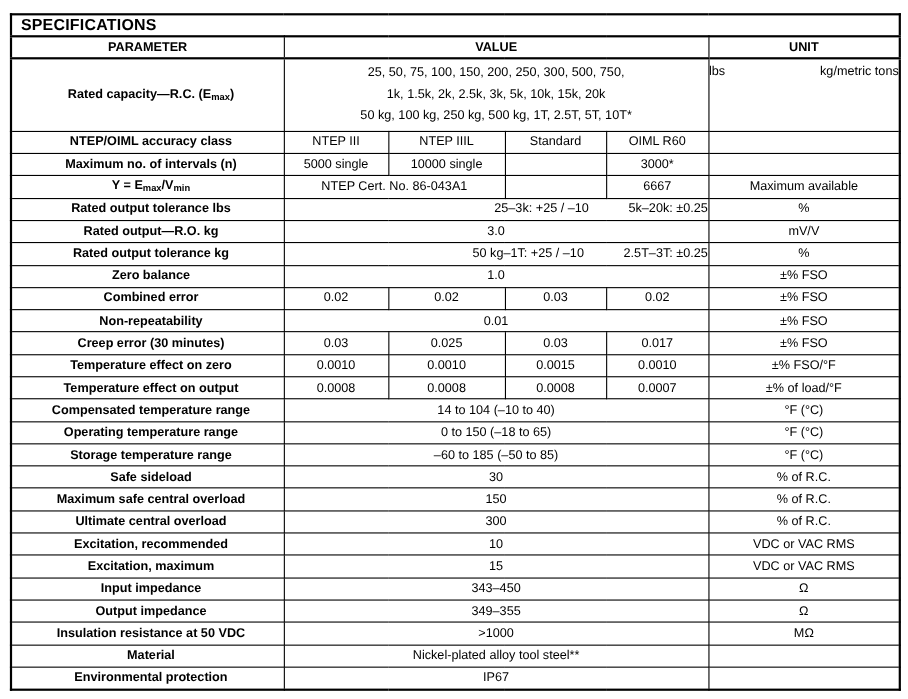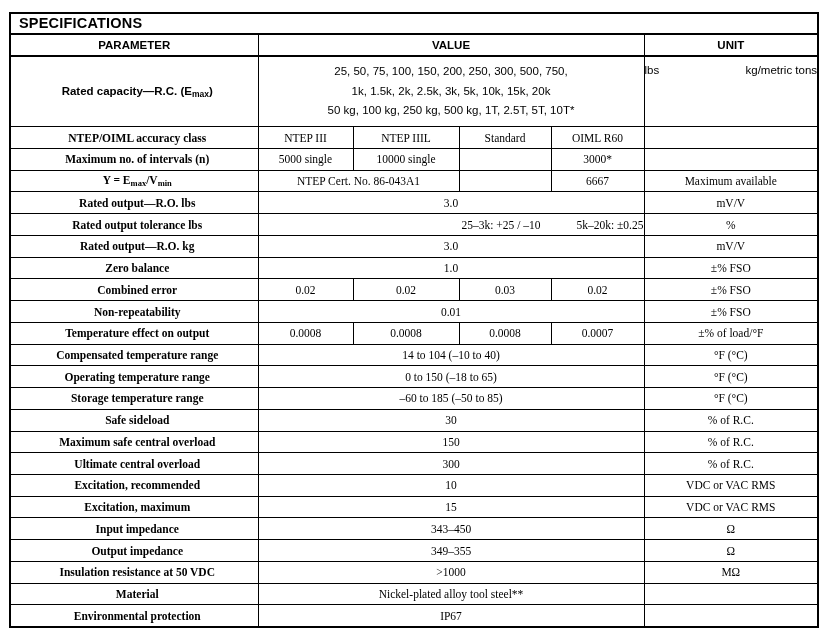--- a/index.html
+++ b/index.html
@@ -23,21 +23,21 @@
   }
   td, th {
     border: 1px solid #000;
     padding: 0;
     overflow: hidden;
     white-space: nowrap;
   }
   tr.title-row { height: 19px; }
   tr.header-row { height: 20px; margin-top: 34px; }
   tr.cap-row { height: 64px; }
-  tr.r { height: 19.7px; font-family: Liberation Serif, serif; }
+  tr.r { height: 19.7px; }
 
   td.title-cell {
     border-bottom: 2px solid #000;
     font-size: 14.5px;
     font-weight: bold;
     text-align: left;
     padding-left: 8px;
     letter-spacing: 0.2px;
   }
   tr.header-row th {
@@ -137,43 +137,48 @@
   </tr>
 
   <tr class="r">
     <td class="param"><span>Y = E</span><sub class="ss">max</sub><span>/V</span><sub class="ss">min</sub></td>
     <td class="val" colspan="2">NTEP Cert. No. 86-043A1</td>
     <td class="val"></td>
     <td class="val">6667</td>
     <td class="unit">Maximum available</td>
   </tr>
 
-  <tr class="r">
-    <td class="param">Rated output—R.O. lbs</td>
-    <td class="val" colspan="4">3.0</td>
-    <td class="unit">mV/V</td>
-  </tr>
 
   <tr class="r">
     <td class="param">Rated output tolerance lbs</td>
     <td class="val" colspan="4">
       <div class="split">
         <span>25–3k: +25 / –10</span>
         <span>5k–20k: ±0.25</span>
       </div>
     </td>
     <td class="unit">%</td>
   </tr>
 
   <tr class="r">
     <td class="param">Rated output—R.O. kg</td>
     <td class="val" colspan="4">3.0</td>
     <td class="unit">mV/V</td>
   </tr>
 
+  <tr class="r">
+    <td class="param">Rated output tolerance kg</td>
+    <td class="val" colspan="4">
+      <div class="split">
+        <span>50 kg–1T: +25 / –10</span>
+        <span>2.5T–3T: ±0.25</span>
+      </div>
+    </td>
+    <td class="unit">%</td>
+  </tr>
 
   <tr class="r">
     <td class="param">Zero balance</td>
     <td class="val" colspan="4">1.0</td>
     <td class="unit">±% FSO</td>
   </tr>
 
   <tr class="r">
     <td class="param">Combined error</td>
     <td class="val">0.02</td>
@@ -182,21 +187,37 @@
     <td class="val">0.02</td>
     <td class="unit">±% FSO</td>
   </tr>
 
   <tr class="r">
     <td class="param">Non-repeatability</td>
     <td class="val" colspan="4">0.01</td>
     <td class="unit">±% FSO</td>
   </tr>
 
-
+  <tr class="r">
+    <td class="param">Creep error (30 minutes)</td>
+    <td class="val">0.03</td>
+    <td class="val">0.025</td>
+    <td class="val">0.03</td>
+    <td class="val">0.017</td>
+    <td class="unit">±% FSO</td>
+  </tr>
+
+  <tr class="r">
+    <td class="param">Temperature effect on zero</td>
+    <td class="val">0.0010</td>
+    <td class="val">0.0010</td>
+    <td class="val">0.0015</td>
+    <td class="val">0.0010</td>
+    <td class="unit">±% FSO/°F</td>
+  </tr>
 
   <tr class="r">
     <td class="param">Temperature effect on output</td>
     <td class="val">0.0008</td>
     <td class="val">0.0008</td>
     <td class="val">0.0008</td>
     <td class="val">0.0007</td>
     <td class="unit">±% of load/°F</td>
   </tr>
 

